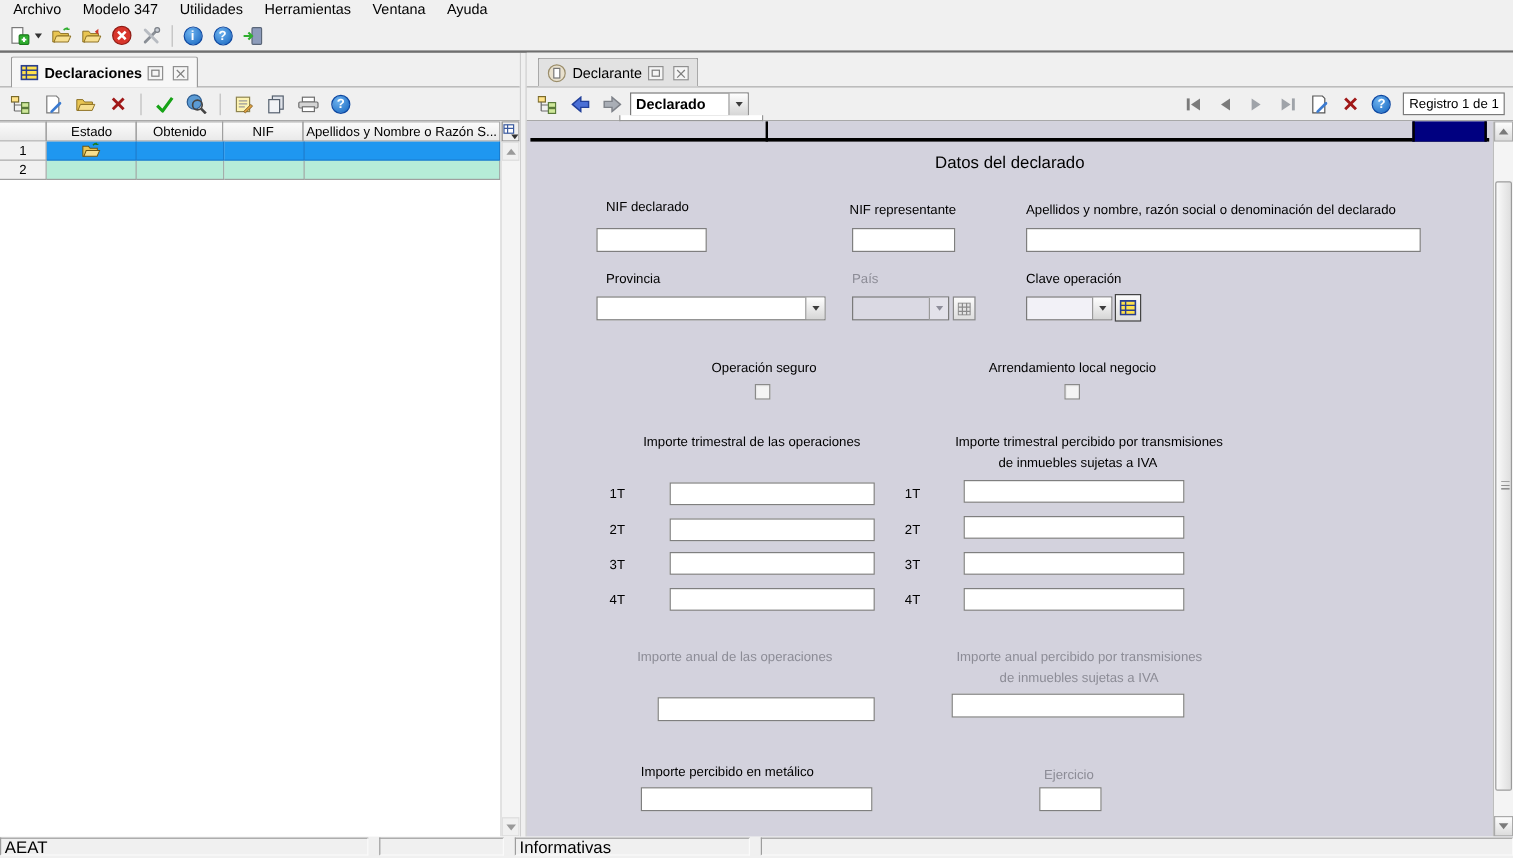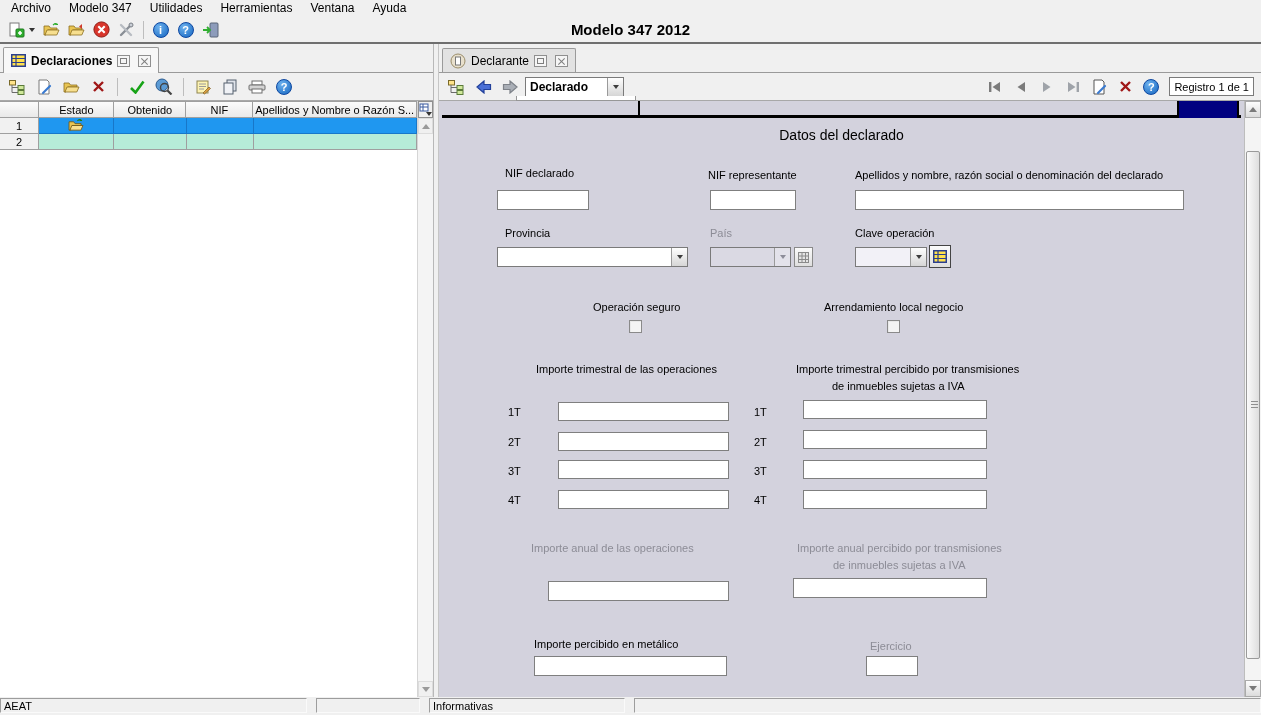--- a/index.html
+++ b/index.html
@@ -26,21 +26,21 @@
 
   
   .workspace { display:flex; height:653px; }
   .left-panel { width:434px; display:flex; flex-direction:column; background:#fff;
     border-right:1px solid #b8b8b8; }
   .splitter { width:5px; background:#f0f0f0; border-right:1px solid #c6c6c6; }
   .right-panel { flex:1; display:flex; flex-direction:column; position:relative; background:#f0f0f0; }
 
   
   .tabbar { height:29px; background:#f0f0f0; display:flex; align-items:flex-end;
-    padding-left:3px; border-bottom:1px solid #9a9a9a; }
+    padding-left:9px; border-bottom:1px solid #9a9a9a; }
   .tab { height:24px; display:flex; align-items:center; gap:5px; padding:0 7px;
     border:1px solid #9a9a9a; border-bottom:none; border-radius:2px 2px 0 0;
     background:#e2e2e2; font-size:12px; margin-right:3px; position:relative; white-space:nowrap; }
   .tab.active { background:#f7f7f7; font-weight:bold; height:26px; margin-bottom:-1px; z-index:2; }
   .winbtn { width:13px; height:12px; border:1px solid #8f8f8f; background:#f5f5f5;
     display:inline-flex; align-items:center; justify-content:center; position:relative; }
   .winbtn + .winbtn { margin-left:3px; }
   .xmark { position:relative; width:7px; height:7px; display:inline-block; }
   .xmark::before,.xmark::after { content:""; position:absolute; left:3px; top:0; width:1px;
     height:9px; background:#7d7d7d; }
@@ -117,42 +117,41 @@
   .flabel.gray { color:#8c8c96; }
   .tfield { position:absolute; background:#fff; border:1px solid #7f7f7f; height:20px;
     font-family:"Liberation Sans",sans-serif; font-size:12px; padding:0 3px; }
   .fcombo { position:absolute; }
   .checkbox { position:absolute; width:13px; height:13px; background:#f4f4f4;
     border:1px solid #8a8a8a; box-shadow:inset 1px 1px 0 #e9e9e9; }
   .gridbtn { position:absolute; background:linear-gradient(#fbfbfb,#dedede);
     border:1px solid #8a8a8a; display:flex; align-items:center; justify-content:center; }
 
   
-  .statusbar { height:16px; display:flex; gap:9px; background:#f0f0f0; font-size:11px;
+  .statusbar { height:16px; display:flex; gap:9px; background:#f0f0f0; font-size:14px;
     padding-top:1px; }
   .sb-cell { border:1px solid; border-color:#9d9d9d #fafafa #fafafa #9d9d9d; background:#f0f0f0;
     display:flex; align-items:center; padding:0 3px; overflow:hidden; white-space:nowrap; }
   .sb-1 { width:307px; } .sb-2 { width:104px; } .sb-3 { width:196px; } .sb-4 { flex:1; }
 
   svg { display:block; }
 </style>
 </head>
 <body>
 
 <div class="menubar">
   <span class="menu-item">Archivo</span>
   <span class="menu-item">Modelo 347</span>
   <span class="menu-item">Utilidades</span>
   <span class="menu-item">Herramientas</span>
   <span class="menu-item">Ventana</span>
   <span class="menu-item">Ayuda</span>
 </div>
 
 <div class="main-toolbar">
-  <span class="toolbar-title">Modelo 347 2012</span>
   <span class="tbtn">
     <span>
       <svg width="17" height="16" viewBox="0 0 17 16">
           <rect x="2" y="1" width="9" height="13" fill="#fff" stroke="#7a7a7a"></rect>
           <rect x="8" y="7" width="8" height="8" rx="1" fill="#2fae2f" stroke="#1d7a1d"></rect>
           <path d="M12 9v4M10 11h4" stroke="#fff" stroke-width="1.6"></path>
         </svg>
     </span>
   </span>
   <span class="dd-arrow"></span>

